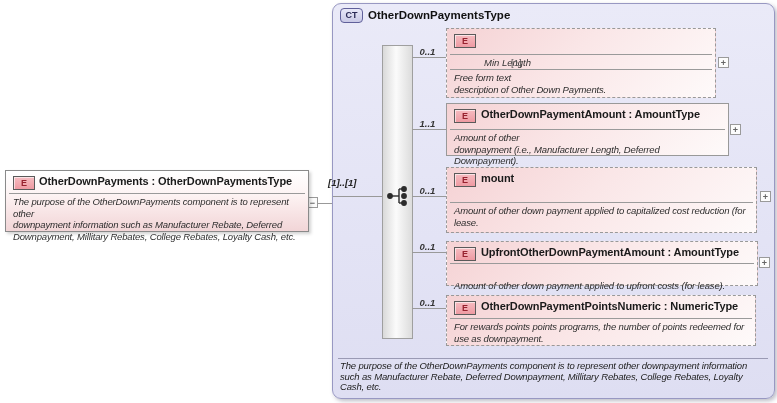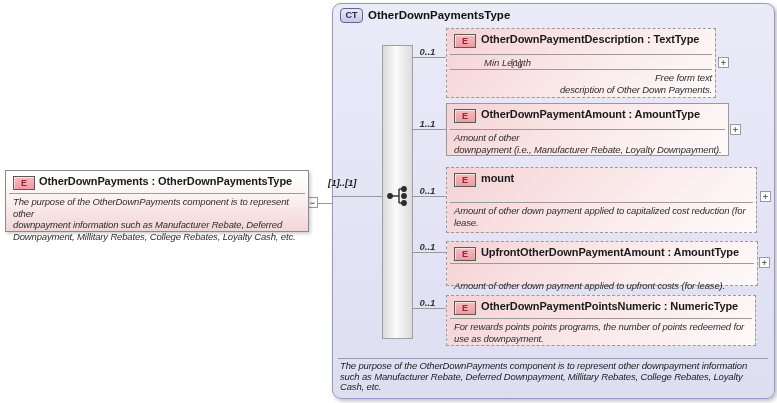--- a/index.html
+++ b/index.html
@@ -119,40 +119,37 @@
   <div class="abs card-label" style="left:412px;top:185px;">0..1</div>
 
   <div class="abs conn" style="left:412px;top:252px;width:34px;"></div>
   <div class="abs card-label" style="left:412px;top:241px;">0..1</div>
 
   <div class="abs conn" style="left:412px;top:308px;width:34px;"></div>
   <div class="abs card-label" style="left:412px;top:297px;">0..1</div>
 
   <div class="abs ebox dashed" style="left:446px;top:28px;width:268px;height:68px;">
     <span class="e-icon">E</span>
-    <div class="etitle">
-      <span>OtherDownPaymentDescription : TextType</span>
-    </div>
     <div class="divline" style="top:25px;"></div>
     <div class="facet-label" style="top:28px;">Min Length</div>
     <div class="facet-value" style="top:28px;">[1]</div>
     <div class="divline" style="top:40px;"></div>
-    <div class="ann" style="top:43px;text-align:right;">Free form text
+    <div class="ann" style="top:43px;">Free form text
 description of Other Down Payments.</div>
   </div>
   <div class="abs xbtn" style="left:718px;top:57px;">+</div>
 
   <div class="abs ebox" style="left:446px;top:103px;width:281px;height:51px;">
     <span class="e-icon">E</span>
     <div class="etitle">
       <span>OtherDownPaymentAmount : AmountType</span>
     </div>
     <div class="divline" style="top:25px;"></div>
     <div class="ann" style="top:28px;">Amount of other
-downpayment (i.e., Manufacturer Rebate, Loyalty Downpayment).</div>
+downpayment (i.e., Manufacturer Length, Deferred Downpayment).</div>
   </div>
   <div class="abs xbtn" style="left:730px;top:124px;">+</div>
 
   <div class="abs ebox dashed" style="left:446px;top:167px;width:309px;height:64px;">
     <span class="e-icon">E</span>
     <div class="etitle">
       <span>mount</span>
     </div>
     <div class="divline" style="top:34px;"></div>
     <div class="ann" style="top:37px;">Amount of other down payment applied to capitalized cost reduction (for

